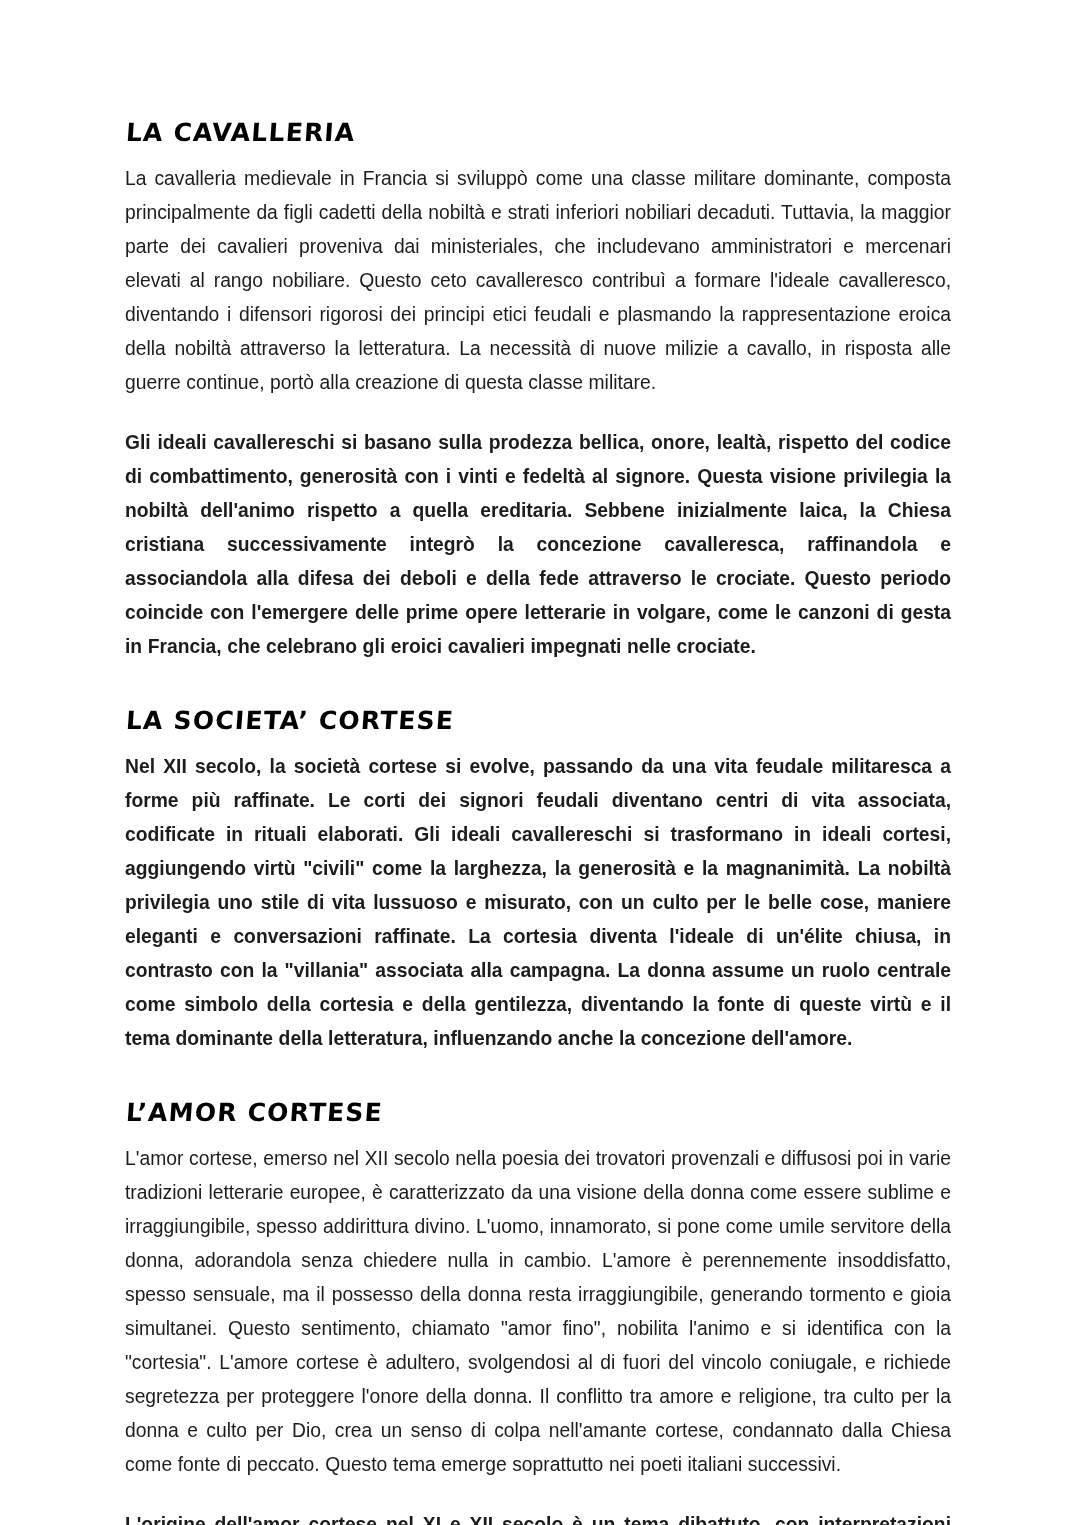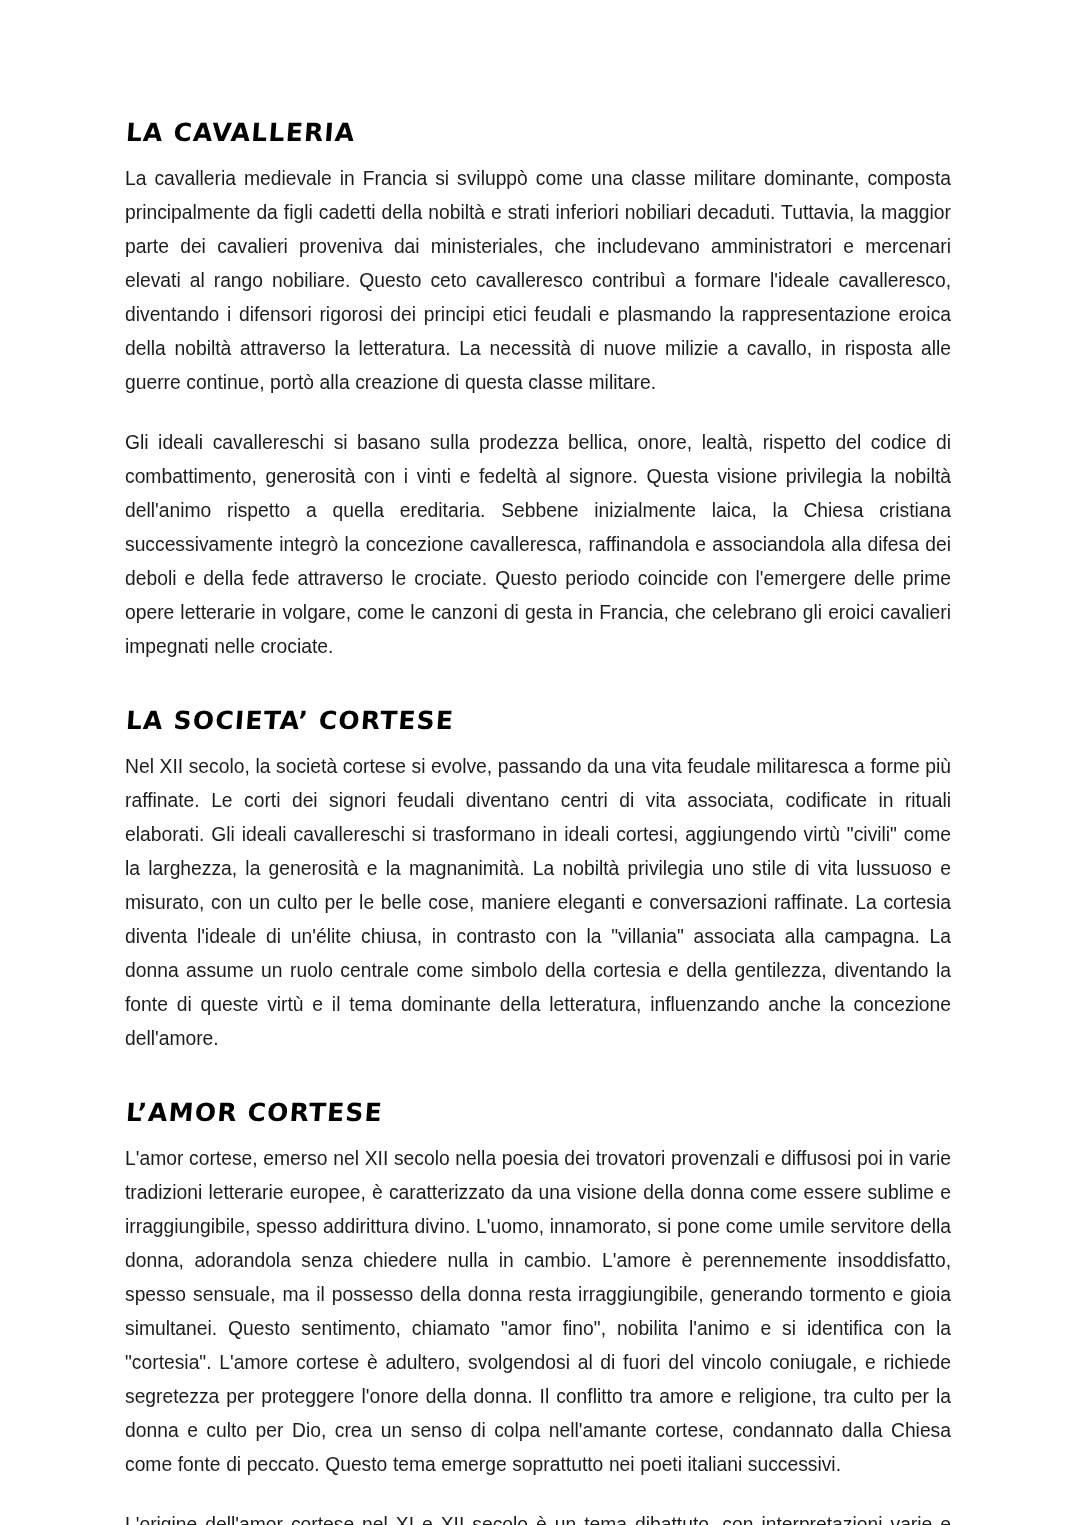--- a/index.html
+++ b/index.html
@@ -38,20 +38,21 @@
   p.para {
     font-size: 19.3px;
     line-height: 34px;
     margin: 0 4px 26px 0;
     text-align: justify;
     color: #1c1c1c;
     word-spacing: 0.2px;
   }
   p.para:last-child {
     margin-bottom: 0;
+    font-weight: bold;
   }
 </style>
 </head>
 <body>
 
 <div class="page">
   <div class="doc-body">
 
     <section>
       <h1 class="section-heading">LA CAVALLERIA</h1>

